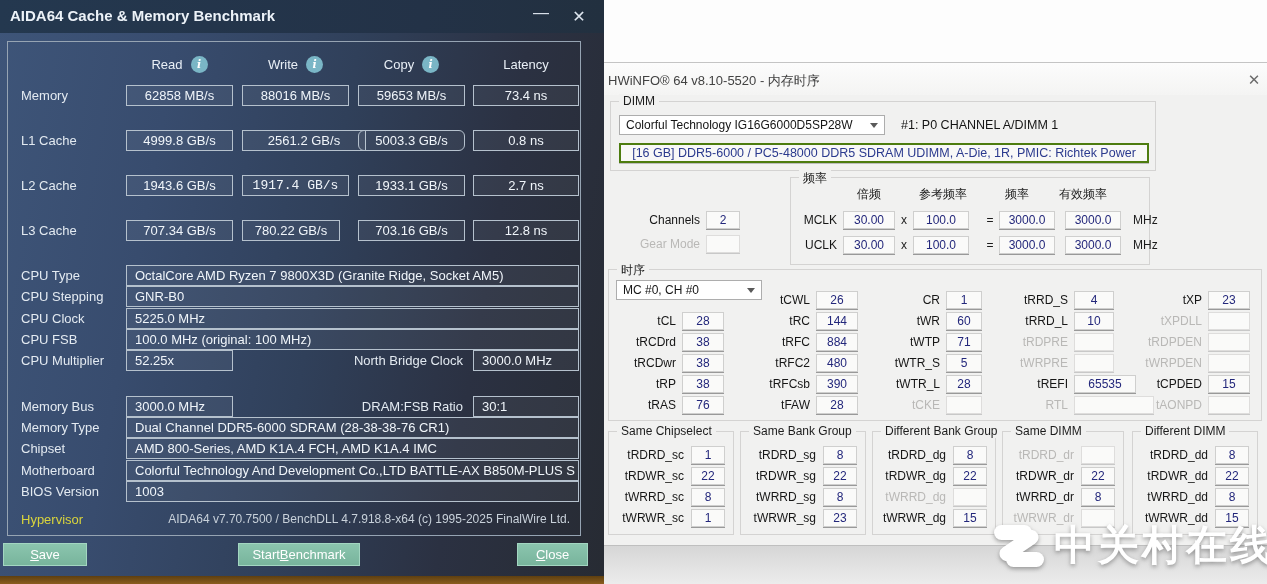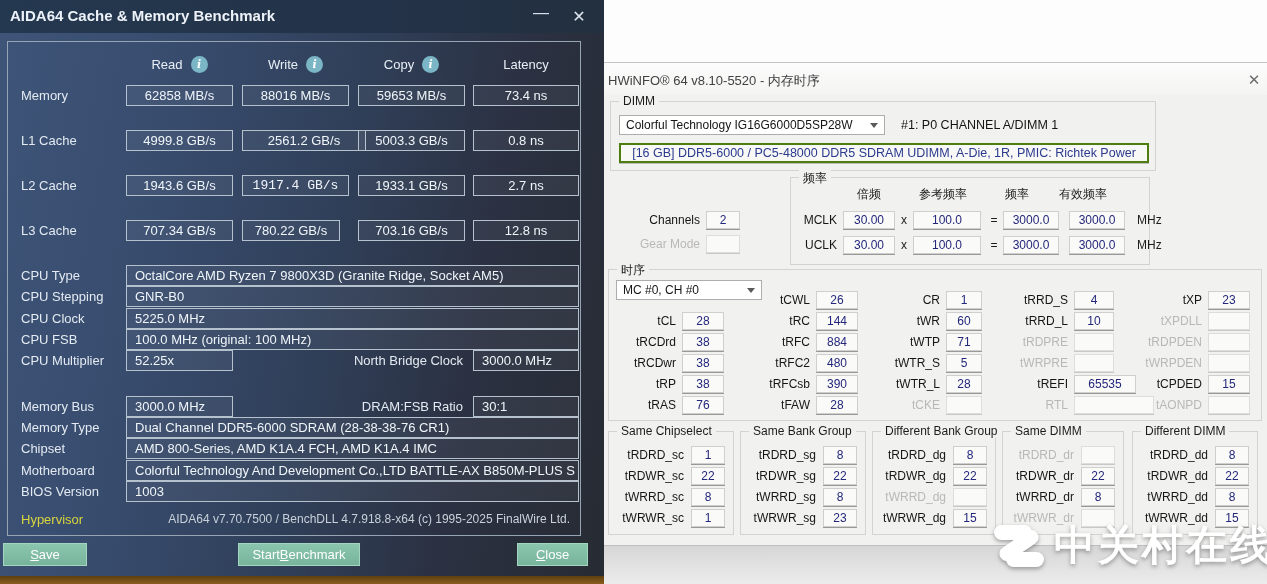--- a/index.html
+++ b/index.html
@@ -67,21 +67,21 @@
 .c4.wide .hval{width:62px;}
 .c4.rtl  .hval{width:80px;}
 .c5{left:532px;}.c5 .hlab{width:66px;} .c5 .hval{width:42px;}
 .r1{top:227px;}.r2{top:248px;}.r3{top:269px;}.r4{top:290px;}.r5{top:311px;}.r6{top:332px;}
 
 .fhead{position:absolute;top:8px;font-size:12px;color:#1c1c1c;text-align:center;white-space:nowrap;}
 .frow{position:absolute;left:0;display:flex;align-items:center;height:20px;}
 .frow .hlab{width:44px;margin-right:6px;}
 .frow .hval{width:52px;}
 .fop{width:18px;text-align:center;font-size:12px;color:#1c1c1c;}
-.frow .ref{width:68px;margin-right:4px;}
+.frow .ref{width:56px;margin-right:12px;}
 .frow .f3{width:56px;}
 .frow .f4{width:56px;margin-left:10px;}
 .funit{font-size:12px;color:#1c1c1c;margin-left:12px;}
 
 .bgrp .brow{display:flex;align-items:center;height:21px;padding:0 8px 0 2px;}
 .bgrp .brow:first-of-type{margin-top:12px;}
 .bgrp .hlab{flex:1;margin-right:7px;}
 .bgrp .hval{width:34px;}
 
 #wm{position:absolute;left:992px;top:518px;display:flex;align-items:center;gap:8px;z-index:50;
@@ -120,21 +120,21 @@
 
     <span class="a-label" style="top:46px;">Memory</span>
     <div class="a-box" style="left:118px;top:43px;width:107px;">62858 MB/s</div>
     <div class="a-box" style="left:234px;top:43px;width:107px;">88016 MB/s</div>
     <div class="a-box" style="left:350px;top:43px;width:107px;">59653 MB/s</div>
     <div class="a-box" style="left:465px;top:43px;width:106px;">73.4 ns</div>
 
     <span class="a-label" style="top:91px;">L1 Cache</span>
     <div class="a-box" style="left:118px;top:88px;width:107px;">4999.8 GB/s</div>
     <div class="a-box" style="left:234px;top:88px;width:124px;">2561.2 GB/s</div>
-    <div class="a-box" style="left:350px;top:88px;width:107px;">5003.3 GB/s</div>
+    <div class="a-box" style="left:350px;top:88px;width:107px;border-radius:6px;">5003.3 GB/s</div>
     <div class="a-box" style="left:465px;top:88px;width:106px;">0.8 ns</div>
 
     <span class="a-label" style="top:136px;">L2 Cache</span>
     <div class="a-box" style="left:118px;top:133px;width:107px;">1943.6 GB/s</div>
     <div class="a-box" style="left:234px;top:133px;width:107px;font-family:Liberation Mono, monospace;">1917.4 GB/s</div>
     <div class="a-box" style="left:350px;top:133px;width:107px;">1933.1 GB/s</div>
     <div class="a-box" style="left:465px;top:133px;width:106px;">2.7 ns</div>
 
     <span class="a-label" style="top:181px;">L3 Cache</span>
     <div class="a-box" style="left:118px;top:178px;width:107px;">707.34 GB/s</div>

